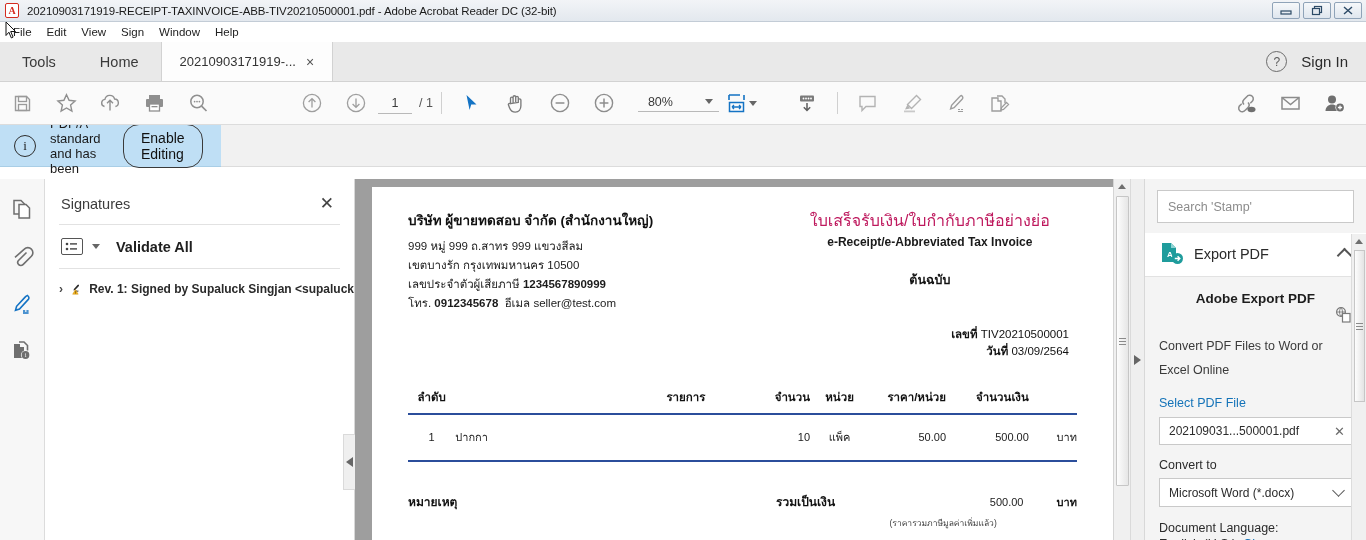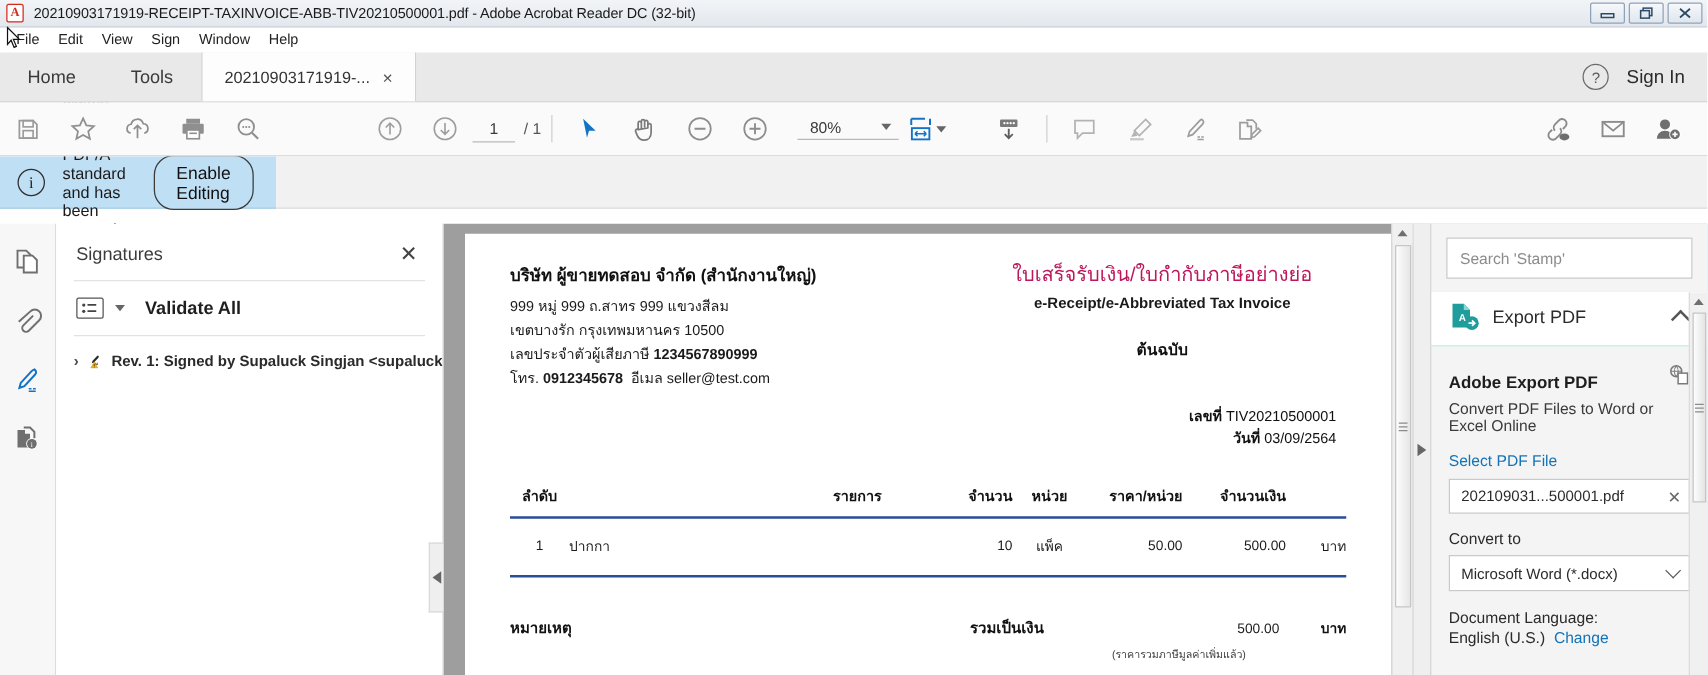--- a/index.html
+++ b/index.html
@@ -263,24 +263,24 @@
     display: flex; align-items: center; gap: 10px; padding: 8px 12px 10px 14px;
     background: #ffffff; border-bottom: 1px solid #e2e2e2; cursor: pointer;
   }
   .rp-export-label { font-size: 14.5px; color: #2b2b2b; }
   .chev-up {
     margin-left: auto; width: 11px; height: 11px;
     border-left: 2px solid #555; border-top: 2px solid #555;
     transform: rotate(45deg); margin-right: 4px; margin-top: 3px;
   }
   .rp-body { padding: 14px 14px 0 14px; background: #f4f4f4; flex: 1; }
-  .rp-h { display: flex; align-items: flex-end; }
+  .rp-h { display: flex; align-items: center; flex-direction: column; }
   .rp-h-title { font-size: 13.5px; font-weight: bold; color: #1d1d1d; }
   .rp-copy { margin-left: auto; }
-  .rp-sub { font-size: 12.5px; color: #3a3a3a; line-height: 14px; margin-top: 7px; }
+  .rp-sub { font-size: 12.5px; color: #3a3a3a; line-height: 24px; margin-top: 7px; }
   .rp-link { font-size: 12.5px; color: #1473b8; margin-top: 14px; cursor: pointer; }
   .rp-file {
     margin-top: 7px; height: 28px; background: #ffffff; border: 1px solid #c9c9c9;
     display: flex; align-items: center; padding: 0 6px 0 9px;
   }
   .rp-file-name { font-size: 12px; color: #2b2b2b; }
   .rp-file-x { margin-left: auto; font-size: 13px; color: #6a6a6a; cursor: pointer; }
   .rp-label { font-size: 12.5px; color: #2b2b2b; margin-top: 13px; }
   .rp-select {
     margin-top: 6px; height: 29px; background: #ffffff; border: 1px solid #c9c9c9;
@@ -339,22 +339,22 @@
   <div class="menubar">
     <div class="menu-item">File</div>
     <div class="menu-item">Edit</div>
     <div class="menu-item">View</div>
     <div class="menu-item">Sign</div>
     <div class="menu-item">Window</div>
     <div class="menu-item">Help</div>
   </div>
 
   <div class="tabbar">
+    <div class="tb-btn">Tools</div>
     <div class="tb-btn">Home</div>
-    <div class="tb-btn">Tools</div>
     <div class="doc-tab">
       <span>20210903171919-...</span>
       <span class="tab-close">×</span>
     </div>
     <div class="tabbar-right">
       <div class="help-ico">?</div>
       <div class="signin">Sign In</div>
     </div>
   </div>
 

